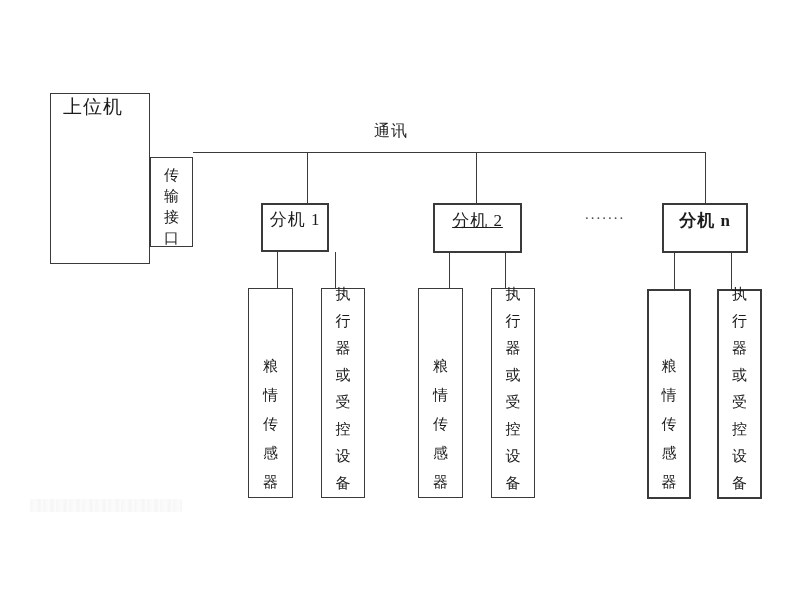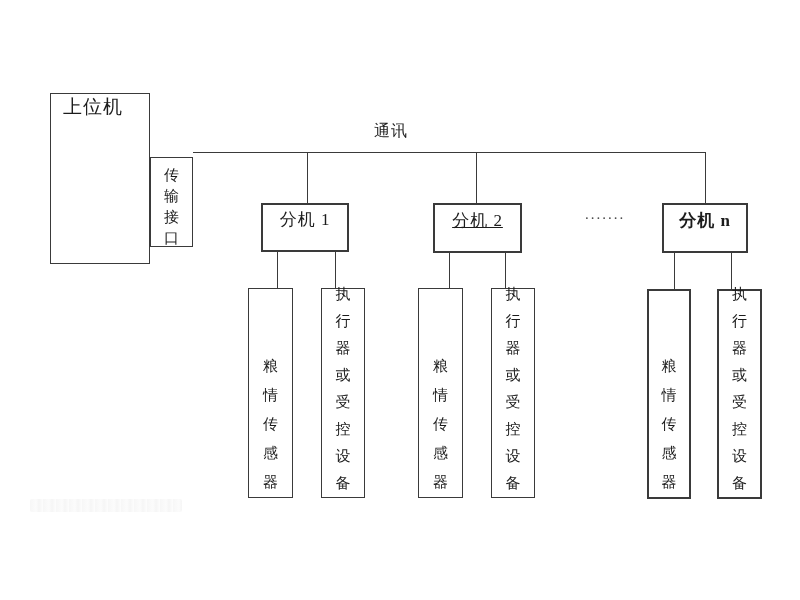--- a/index.html
+++ b/index.html
@@ -75,21 +75,21 @@
   <div class="hline" style="left:193px; top:152px; width:513px;"></div>
 
   <div class="label bus-label" style="left:374px; top:121px;">通讯</div>
 
   <div class="vline" style="left:307px; top:152px; height:51px;"></div>
   <div class="vline" style="left:476px; top:152px; height:51px;"></div>
   <div class="vline" style="left:705px; top:152px; height:51px;"></div>
 
   <div class="label dots" style="left:585px; top:206px;">.......</div>
 
-  <div class="box bold station-box" style="left:261px; top:203px; width:88px; height:49px;">分机 1</div>
+  <div class="box bold station-box" style="left:261px; top:203px; width:68px; height:49px;">分机 1</div>
   <div class="vline" style="left:277px; top:252px; height:36px;"></div>
   <div class="vline" style="left:335px; top:252px; height:36px;"></div>
   <div class="box col-box" style="left:248px; top:288px; width:45px; height:210px;">
     <span class="vtext sensor-text">粮情传感器</span>
   </div>
   <div class="box col-box" style="left:321px; top:288px; width:44px; height:210px;">
     <span class="vtext actuator-text">执行器或受控设备</span>
   </div>
 
   <div class="box bold station-box" style="left:433px; top:203px; width:89px; height:50px;text-decoration:underline;">分机 2</div>

